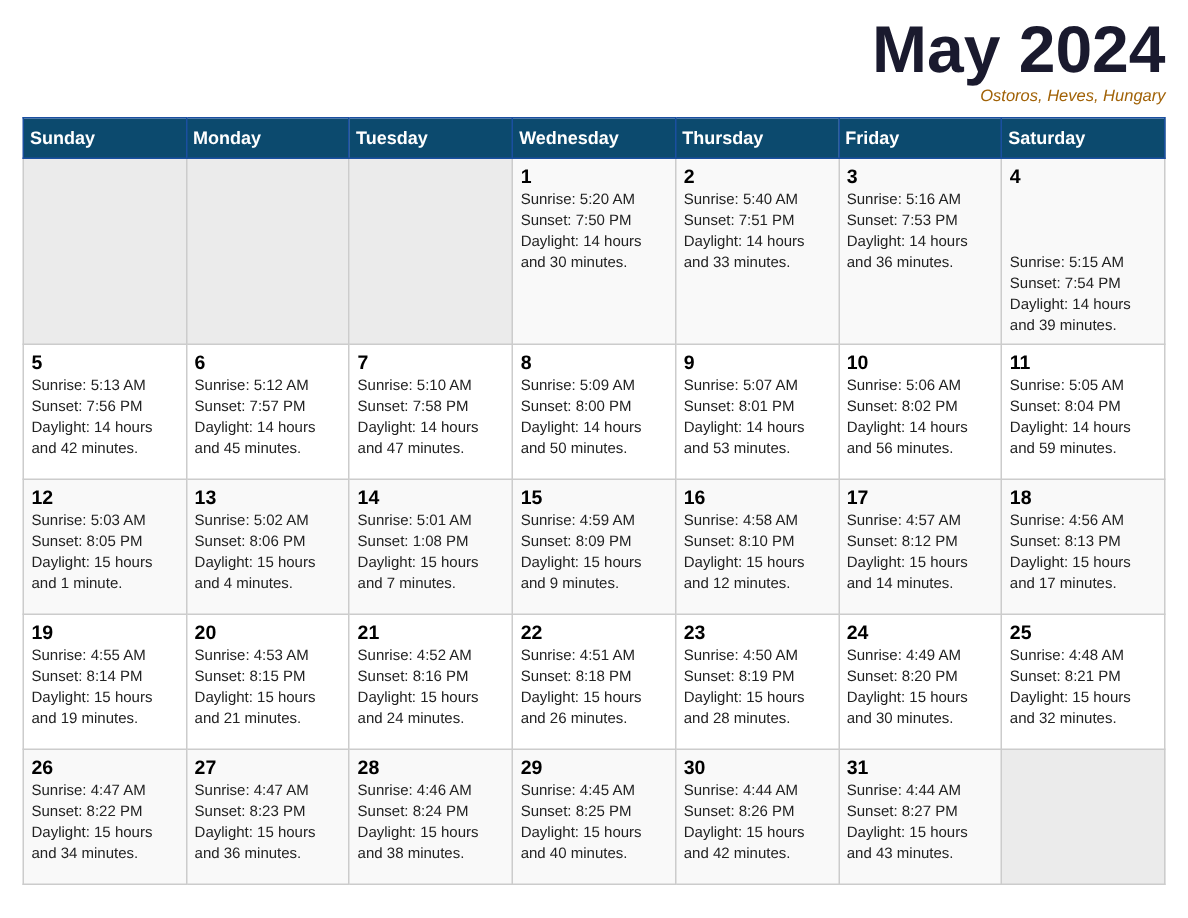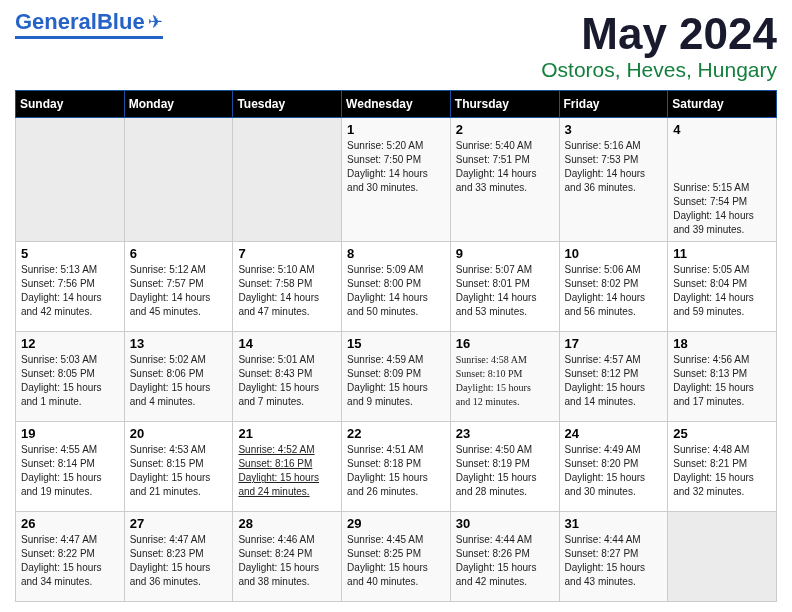--- a/index.html
+++ b/index.html
@@ -39,30 +39,31 @@
     .title-block {
       text-align: right;
     }
     .month-title {
       font-size: 44px;
       font-weight: bold;
       color: #1a1a2e;
       line-height: 1.1;
     }
     .location {
-      font-size: 21px;
-      color: #15803d;
+      font-size: 11px;
+      color: #a16207;
+      font-style: italic;
     }
     table {
       width: 100%;
       border-collapse: collapse;
       font-size: 11px;
     }
     thead tr th {
-      background: #000000;
+      background: #0c4a6e;
       color: #fff;
       padding: 6px 4px;
       text-align: left;
       font-size: 12px;
       font-weight: bold;
       border: 1px solid #1a4fa0;
     }
     tbody tr td {
       border: 1px solid #ccc;
       vertical-align: top;
@@ -91,26 +92,20 @@
     }
     tbody tr:nth-child(odd) td.empty-cell {
       background: #ebebeb !important;
     }
   </style>
 </head>
 <body>
 
 <div class="header">
   <div class="logo">
-    <div style="display:flex; align-items:center;">
-      <span class="logo-text">
-        <span>General</span><span style="color:#2563c7">Blue</span>
-      </span>
-      <span style="margin-left:3px; color:#2563c7; font-size:18px;">✈</span>
-    </div>
     <div class="logo-blue-line"></div>
   </div>
   <div class="title-block">
     <div class="month-title">May 2024</div>
     <div class="location">Ostoros, Heves, Hungary</div>
   </div>
 </div>
 
 <table>
   <thead>
@@ -220,34 +215,34 @@
         <td>
           <span class="day-number">13</span>
           <div class="day-info" style="white-space: pre-line;">Sunrise: 5:02 AM
 Sunset: 8:06 PM
 Daylight: 15 hours
 and 4 minutes.</div>
         </td>
         <td>
           <span class="day-number">14</span>
           <div class="day-info" style="white-space: pre-line;">Sunrise: 5:01 AM
-Sunset: 8:43 PM
+Sunset: 1:08 PM
 Daylight: 15 hours
 and 7 minutes.</div>
         </td>
         <td>
           <span class="day-number">15</span>
           <div class="day-info" style="white-space: pre-line;">Sunrise: 4:59 AM
 Sunset: 8:09 PM
 Daylight: 15 hours
 and 9 minutes.</div>
         </td>
         <td>
           <span class="day-number">16</span>
-          <div class="day-info" style="white-space: pre-line; font-family: Liberation Serif, serif;">Sunrise: 4:58 AM
+          <div class="day-info" style="white-space: pre-line;">Sunrise: 4:58 AM
 Sunset: 8:10 PM
 Daylight: 15 hours
 and 12 minutes.</div>
         </td>
         <td>
           <span class="day-number">17</span>
           <div class="day-info" style="white-space: pre-line;">Sunrise: 4:57 AM
 Sunset: 8:12 PM
 Daylight: 15 hours
 and 14 minutes.</div>
@@ -270,21 +265,21 @@
         </td>
         <td>
           <span class="day-number">20</span>
           <div class="day-info" style="white-space: pre-line;">Sunrise: 4:53 AM
 Sunset: 8:15 PM
 Daylight: 15 hours
 and 21 minutes.</div>
         </td>
         <td>
           <span class="day-number">21</span>
-          <div class="day-info" style="white-space: pre-line; text-decoration: underline;">Sunrise: 4:52 AM
+          <div class="day-info" style="white-space: pre-line;">Sunrise: 4:52 AM
 Sunset: 8:16 PM
 Daylight: 15 hours
 and 24 minutes.</div>
         </td>
         <td>
           <span class="day-number">22</span>
           <div class="day-info" style="white-space: pre-line;">Sunrise: 4:51 AM
 Sunset: 8:18 PM
 Daylight: 15 hours
 and 26 minutes.</div>

